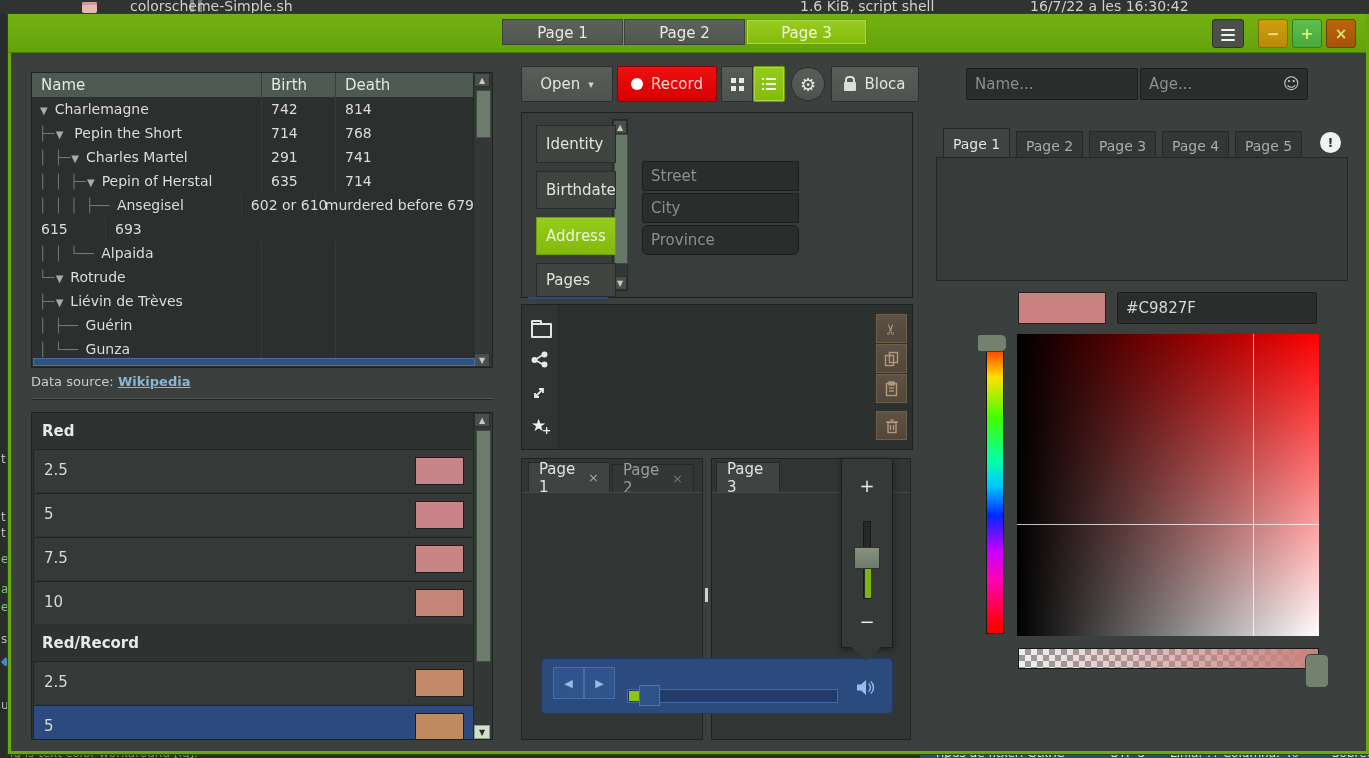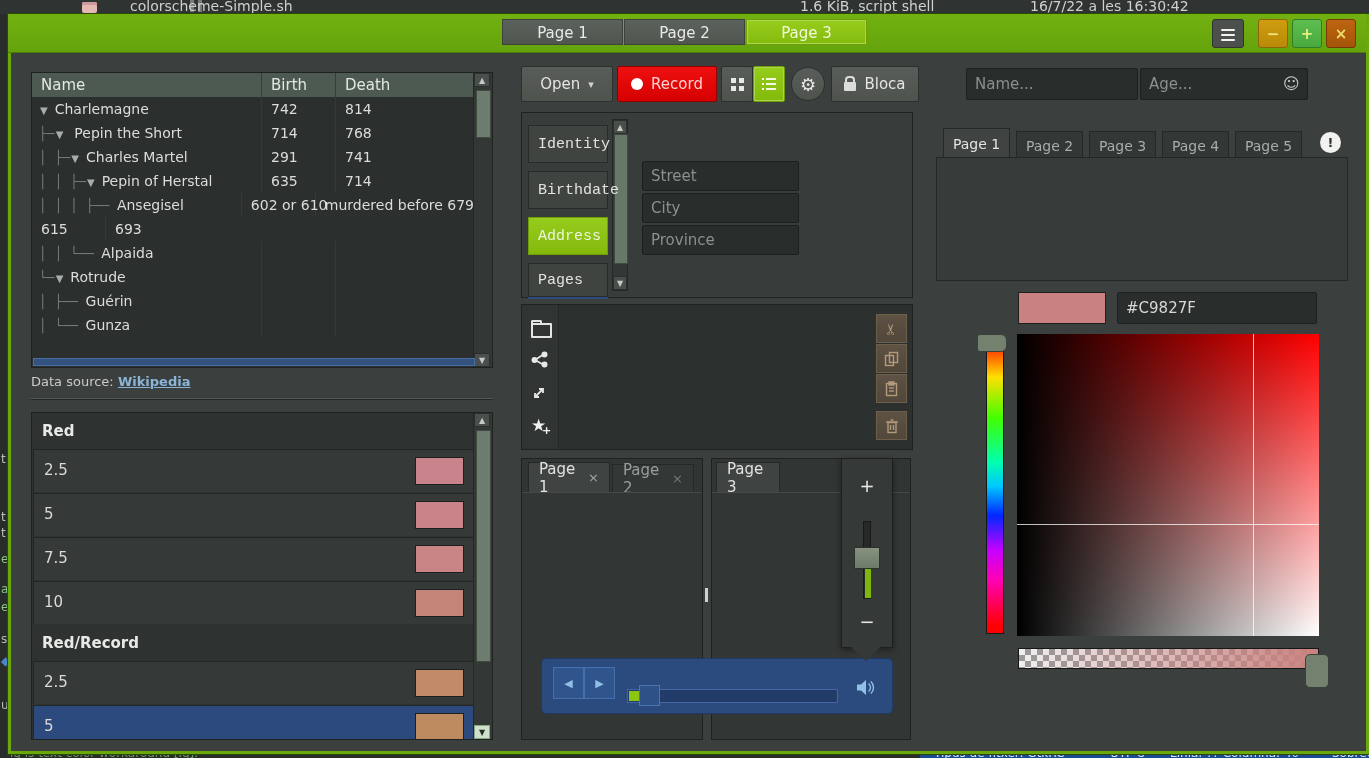--- a/index.html
+++ b/index.html
@@ -88,22 +88,22 @@
 
   
   #rec-dot{width:12px;height:12px;border-radius:50%;background:#ffffff;display:inline-block;}
   #btn-record{background:linear-gradient(#ef1010,#d60000);border:1px solid #8f0000;color:#ffd2d2;}
   .lock{position:relative;width:12px;height:9px;background:#dcdcda;border-radius:1px;margin-top:5px;}
   .lock::before{content:"";position:absolute;top:-6px;left:1px;width:6px;height:5px;border:2px solid #dcdcda;border-bottom:none;border-radius:4px 4px 0 0;}
   #btn-gear{border-radius:50%;font-size:18px;color:#e8e8e6;}
 
   
   #form-panel{left:510px;top:98px;width:392px;height:186px;background:#383c3a;}
-  .side-btn{position:absolute;left:6px;width:80px;height:38px;background:linear-gradient(#43484­4,#3a3f3b);background:#3f4440;border:1px solid #272b29;box-sizing:border-box;
-    color:#e2e2e0;font-size:15px;display:flex;align-items:center;padding-left:9px;font-family:Liberation Mono, monospace;}
+  .side-btn{position:absolute;left:14px;width:80px;height:38px;background:linear-gradient(#43484­4,#3a3f3b);background:#3f4440;border:1px solid #272b29;box-sizing:border-box;
+    color:#e2e2e0;font-size:15px;display:flex;align-items:center;padding-left:9px;}
   .side-btn.active{background:linear-gradient(#96cc1c,#82ba0c);border:1px solid #6f9f07;color:#eef4dc;}
   #form-scroll{position:absolute;left:90px;top:6px;width:16px;height:172px;background:#333735;border:1px solid #242826;box-sizing:border-box;}
   #form-thumb{position:absolute;left:1px;top:14px;width:12px;height:128px;background:#687868;border:1px solid #404a41;}
   #pages-sliver{position:absolute;left:6px;top:184px;width:80px;height:2px;background:#2d4a7e;}
 
   
   #icons-panel{left:510px;top:290px;width:392px;height:146px;background:#2c302e;}
   #icon-strip{position:absolute;left:0;top:0;width:36px;height:144px;background:#303432;border-right:1px solid #24282­6;border-right:1px solid #242826;}
   .strip-ic{position:absolute;left:9px;color:#e8e8e6;}
   .folder{width:17px;height:11px;border:2px solid #e4e4e2;border-radius:1px;position:relative;}
@@ -253,20 +253,25 @@
             <div class="tc-name"><span class="tguide">│ │ └──</span>&nbsp;<span style="margin-left: 3px;">Alpaida</span></div>
             <div class="tc-birth"></div>
             <div class="tc-death"></div>
           </div>
           <div class="tree-row">
             <div class="tc-name"><span class="tguide">└─</span><span class="texp">▼</span><span style="margin-left: 3px;">Rotrude</span></div>
             <div class="tc-birth"></div>
             <div class="tc-death"></div>
           </div>
           <div class="tree-row">
+            <div class="tc-name"><span class="tguide">  ├─</span><span class="texp">▼</span><span style="margin-left: 3px;">Liévin de Trèves</span></div>
+            <div class="tc-birth"></div>
+            <div class="tc-death"></div>
+          </div>
+          <div class="tree-row">
             <div class="tc-name"><span class="tguide">  │ ├──</span>&nbsp;<span style="margin-left: 3px;">Guérin</span></div>
             <div class="tc-birth"></div>
             <div class="tc-death"></div>
           </div>
           <div class="tree-row">
             <div class="tc-name"><span class="tguide">  │ └──</span>&nbsp;<span style="margin-left: 3px;">Gunza</span></div>
             <div class="tc-birth"></div>
             <div class="tc-death"></div>
           </div>
         </div>
@@ -364,21 +369,21 @@
       <div id="form-sidebar"></div>
       <div id="form-scroll">
         <span class="step" style="left:0;top:0;width:14px">▲</span>
         <div id="form-thumb"></div>
         <span class="step" style="left:0;bottom:0;width:14px">▼</span>
       </div>
       <div id="pages-sliver"></div>
       <div id="form-fields">
           <input class="entry" placeholder="Street" style="left: 120px; top: 48px; width: 157px; height: 30px; position: absolute;">
           <input class="entry" placeholder="City" style="left: 120px; top: 80px; width: 157px; height: 30px; position: absolute;">
-          <input class="entry" placeholder="Province" style="left: 120px; top: 112px; width: 157px; height: 30px; position: absolute;">
+          <input class="entry" placeholder="Province" style="left: 120px; top: 112px; width: 157px; height: 30px; position: absolute; border-radius: 6px;">
         </div>
     <div class="side-btn" style="top: 12px; height: 38px;">Identity</div>
         <div class="side-btn" style="top: 58px; height: 38px;">Birthdate</div>
         <div class="side-btn active" style="top: 104px; height: 38px;">Address</div>
         <div class="side-btn" style="top: 150px; height: 34px;">Pages</div>
       </div>
 
     <div id="icons-panel" class="panel">
       <div id="icon-strip">
         <div class="strip-ic" style="top:18px">

